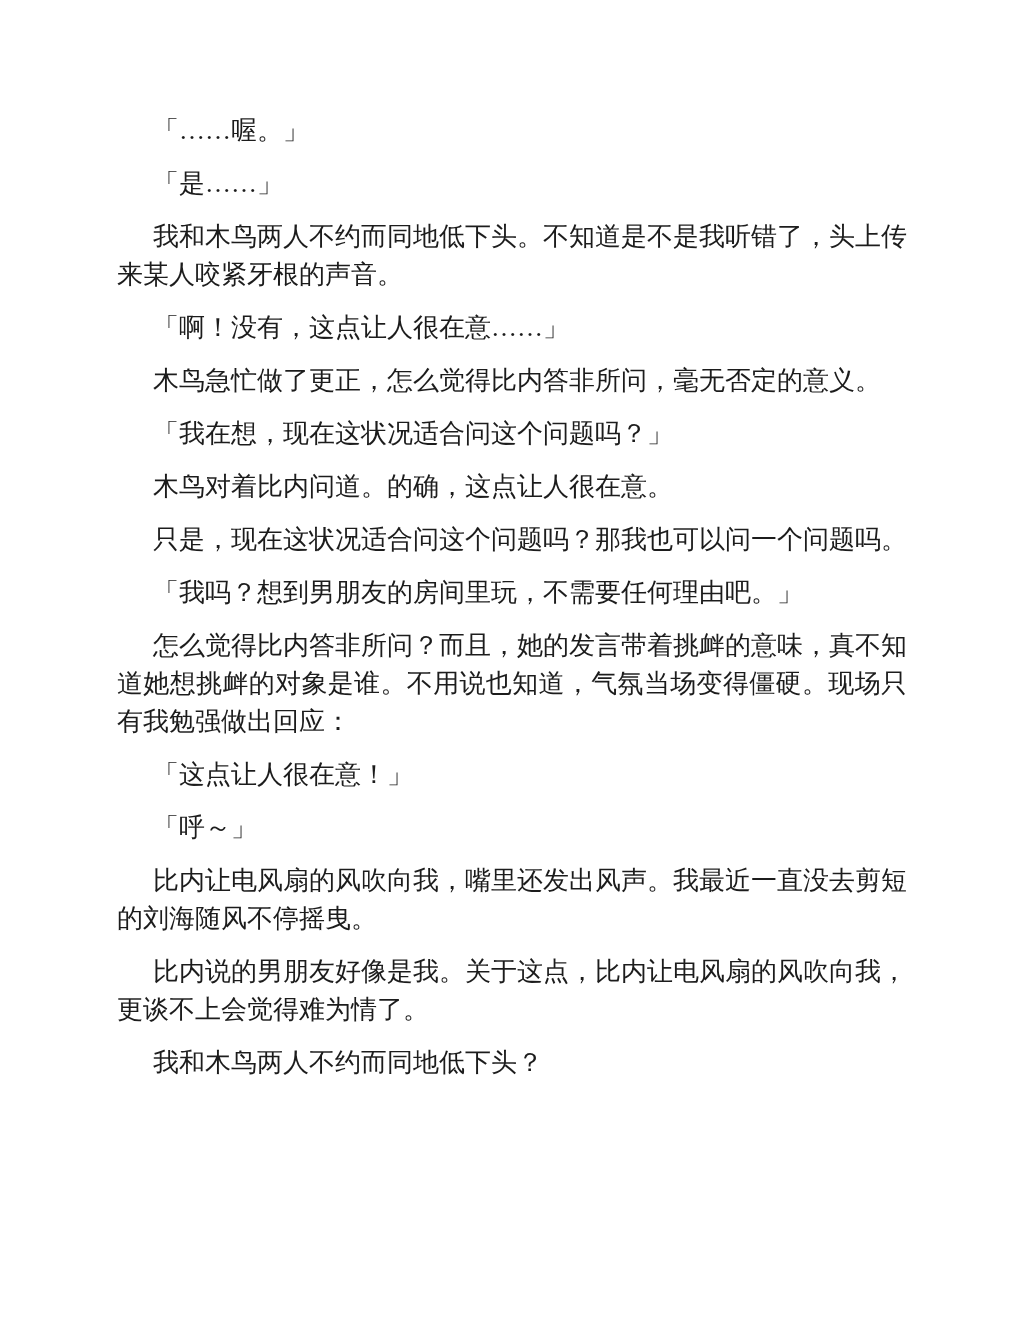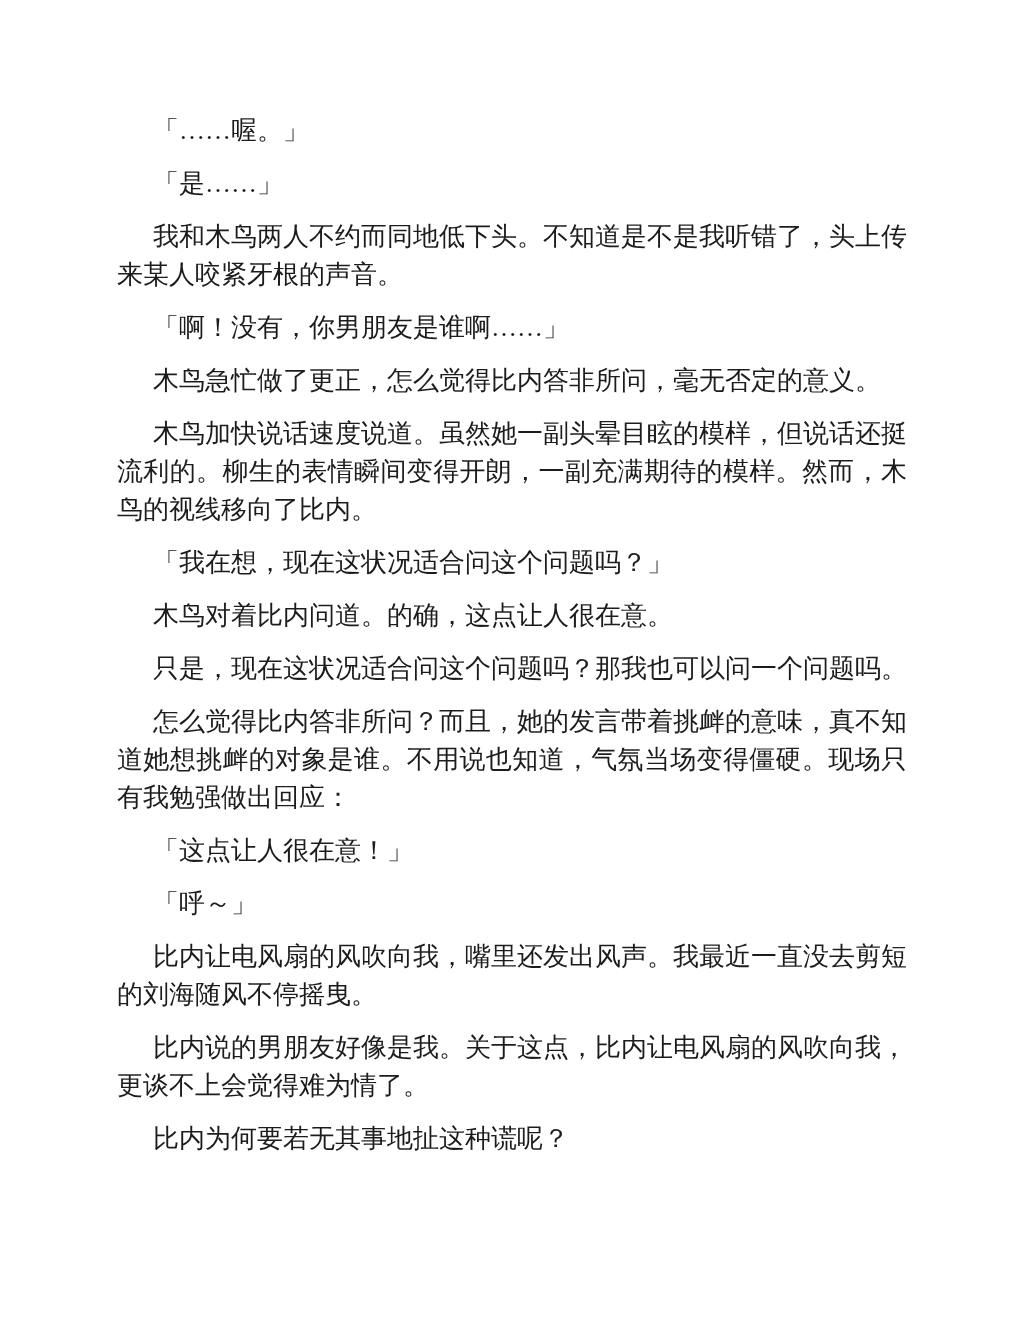--- a/index.html
+++ b/index.html
@@ -32,25 +32,25 @@
     word-break: break-all;
   }
 </style>
 </head>
 <body>
 
 <div class="page">
   <p class="para">「……喔。」</p>
   <p class="para">「是……」</p>
   <p class="para">我和木鸟两人不约而同地低下头。不知道是不是我听错了，头上传来某人咬紧牙根的声音。</p>
-  <p class="para">「啊！没有，你男朋友是谁啊……」</p>
+  <p class="para">「啊！没有，这点让人很在意……」</p>
   <p class="para">木鸟急忙做了更正，怎么觉得比内答非所问，毫无否定的意义。</p>
-  <p class="para">木鸟加快说话速度说道。虽然她一副头晕目眩的模样，但说话还挺流利的。柳生的表情瞬间变得开朗，一副充满期待的模样。然而，木鸟的视线移向了比内。</p>
   <p class="para">「我在想，现在这状况适合问这个问题吗？」</p>
   <p class="para">木鸟对着比内问道。的确，这点让人很在意。</p>
   <p class="para">只是，现在这状况适合问这个问题吗？那我也可以问一个问题吗。</p>
+  <p class="para">「我吗？想到男朋友的房间里玩，不需要任何理由吧。」</p>
   <p class="para">怎么觉得比内答非所问？而且，她的发言带着挑衅的意味，真不知道她想挑衅的对象是谁。不用说也知道，气氛当场变得僵硬。现场只有我勉强做出回应：</p>
   <p class="para">「这点让人很在意！」</p>
   <p class="para">「呼～」</p>
   <p class="para">比内让电风扇的风吹向我，嘴里还发出风声。我最近一直没去剪短的刘海随风不停摇曳。</p>
   <p class="para">比内说的男朋友好像是我。关于这点，比内让电风扇的风吹向我，更谈不上会觉得难为情了。</p>
-  <p class="para">比内为何要若无其事地扯这种谎呢？</p>
+  <p class="para">我和木鸟两人不约而同地低下头？</p>
 </div>
 
 </body></html>

